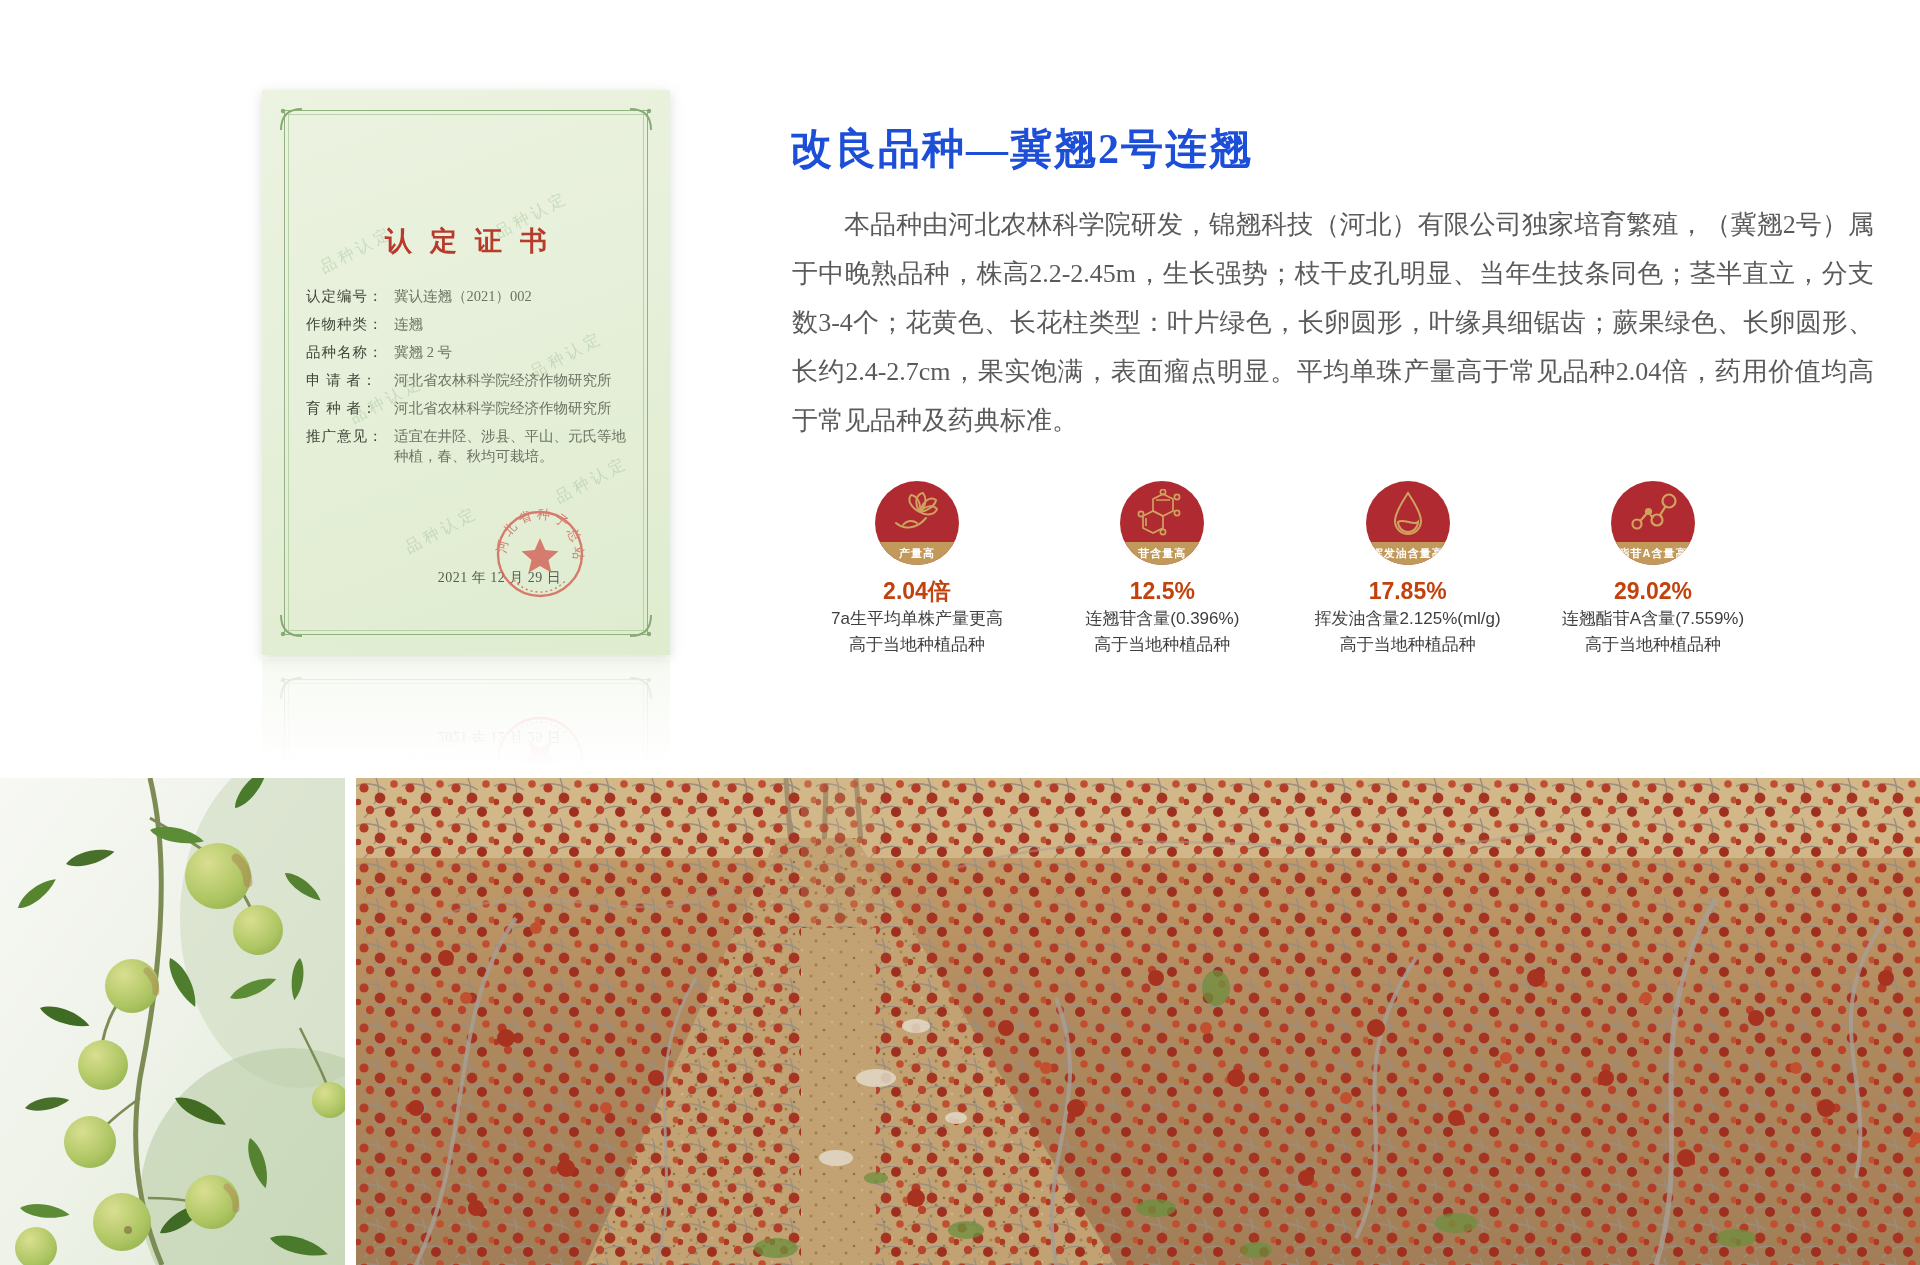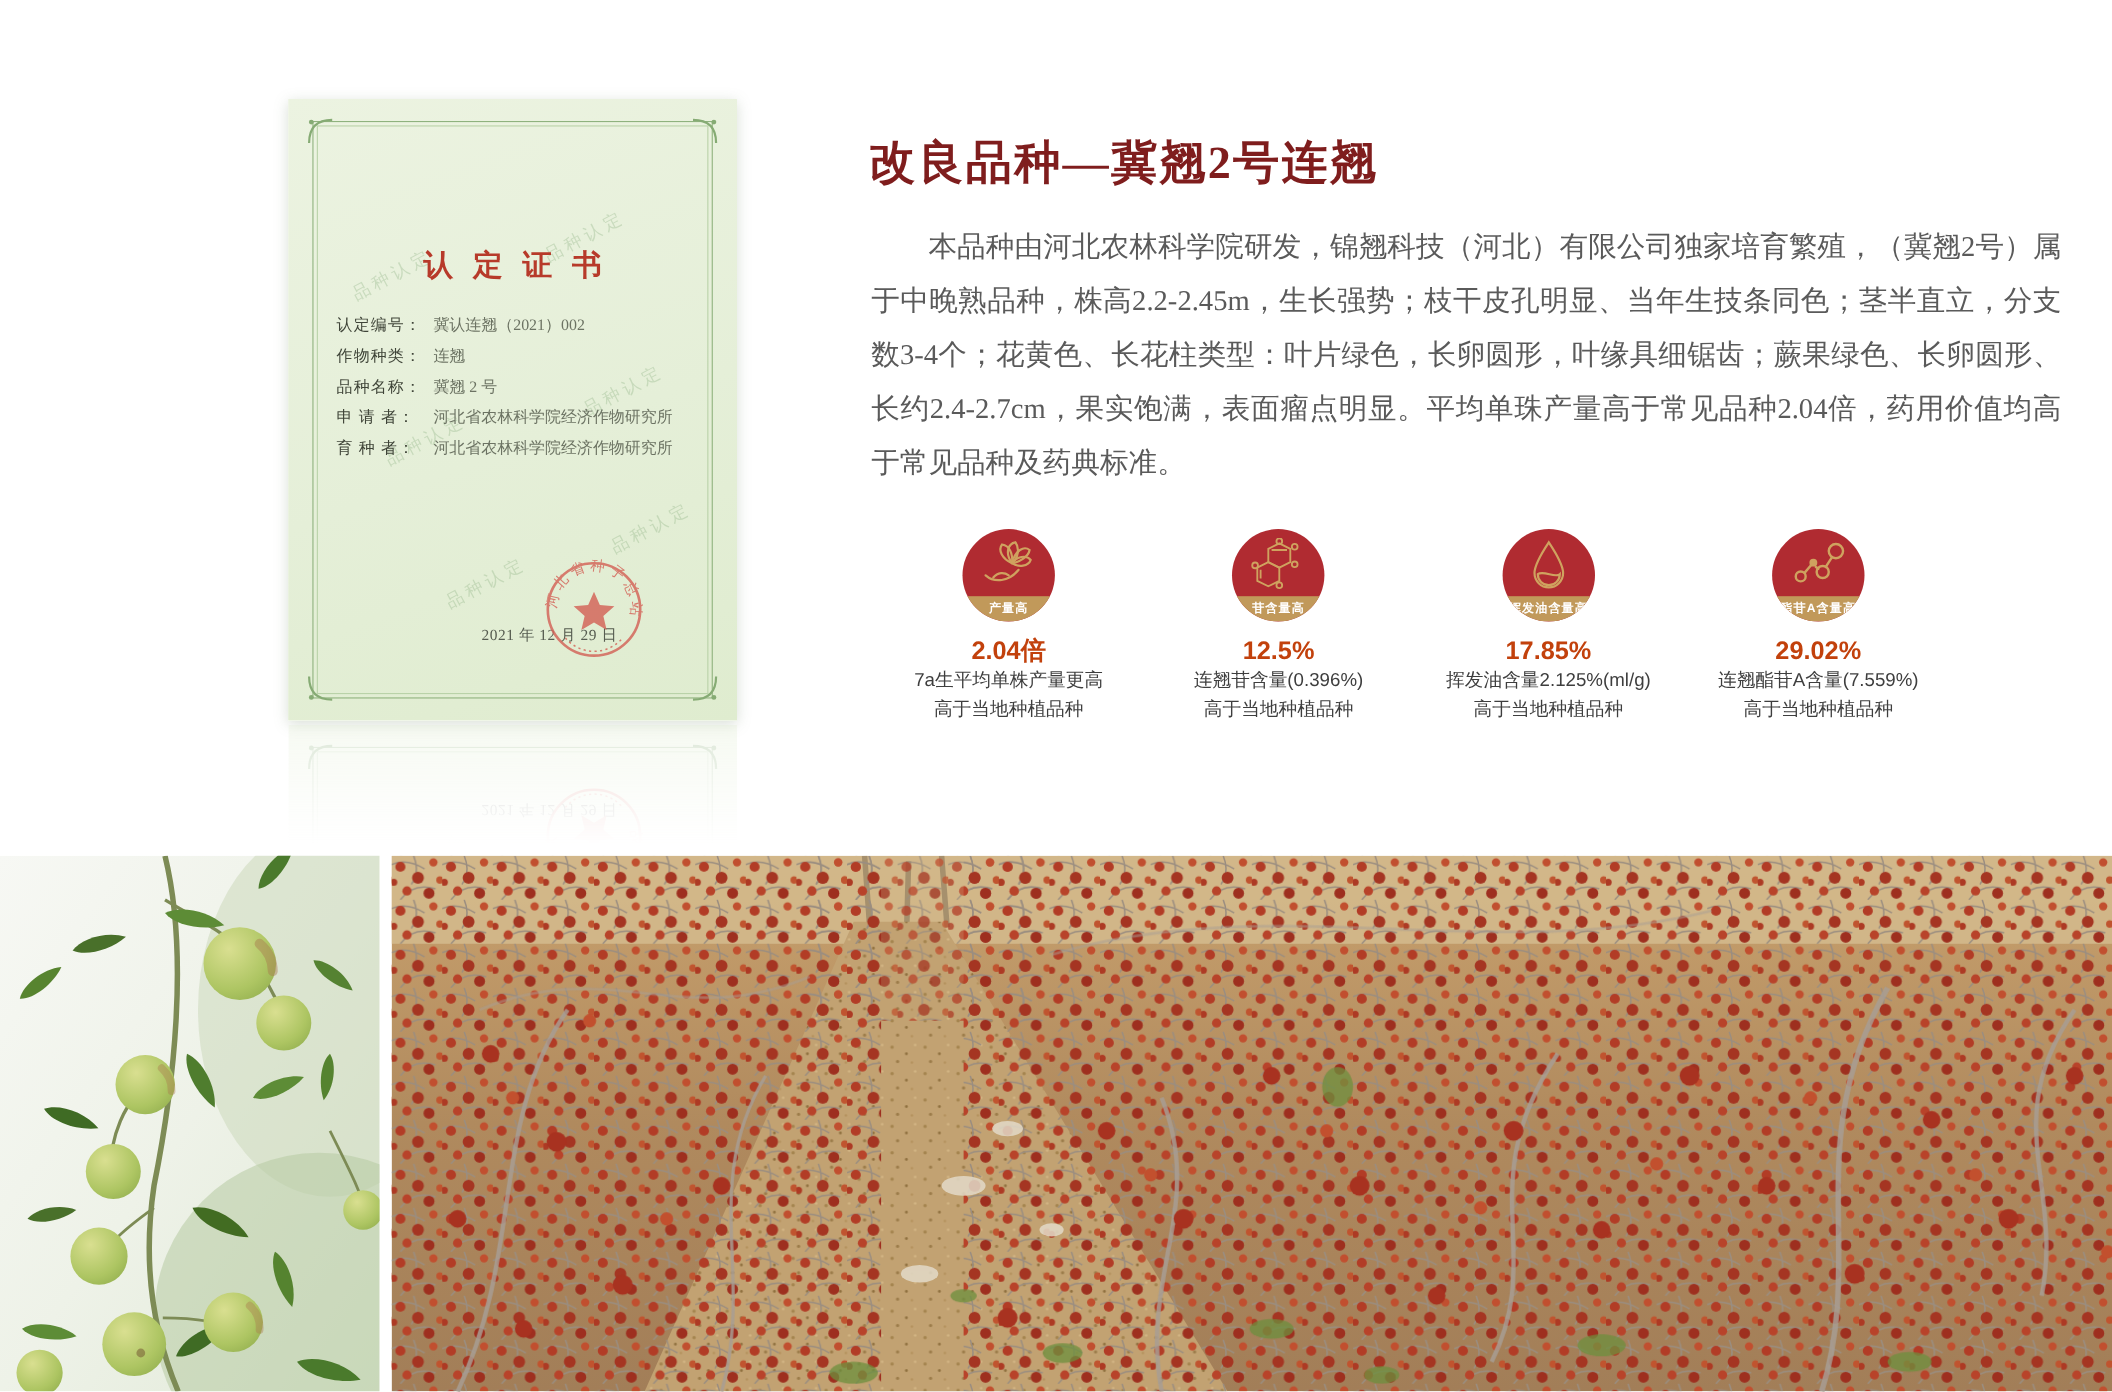--- a/index.html
+++ b/index.html
@@ -37,21 +37,21 @@
   
   .certificate-reflection{
     position:absolute;left:262px;top:659px;width:408px;height:118px;overflow:hidden;
     opacity:.33;filter:blur(.6px);pointer-events:none;
     -webkit-mask-image:linear-gradient(to bottom,rgba(0,0,0,.85),rgba(0,0,0,0) 92%);
     mask-image:linear-gradient(to bottom,rgba(0,0,0,.85),rgba(0,0,0,0) 92%);
   }
   .certificate-reflection .certificate{left:0;top:0;transform:scaleY(-1);box-shadow:none;}
   
   .main-title{position:absolute;left:790px;top:96px;
-      font:900 42px/1.2 "Liberation Serif",serif;color:#7f1d1d;letter-spacing:2px;}
+      font:900 42px/1.2 "Liberation Serif",serif;color:#1d4ed8;letter-spacing:2px;}
   .main-para{position:absolute;left:792px;top:174px;width:1082px;
       font:26px/49px "Liberation Serif",serif;color:#5a5a5a;text-indent:2em;text-align:justify;}
   
   .stats{position:absolute;left:800px;top:481px;width:970px;display:flex;justify-content:space-between;}
   .stat{width:234px;text-align:center;}
   .badge{position:relative;width:84px;height:84px;margin:0 auto;border-radius:50%;
       background:#b02b31;overflow:hidden;}
   .badge .icon{position:absolute;left:50%;top:8px;transform:translateX(-50%);}
   .badge .band{position:absolute;left:0;right:0;bottom:0;height:23px;background:#c1995a;
       color:#ffffff;font:700 11px/23px "Liberation Sans",sans-serif;letter-spacing:1px;}
@@ -106,20 +106,24 @@
         <span class="lab">品种名称：</span>
         <span class="val">冀翘 2 号</span>
       </div>
     <div class="cert-field">
         <span class="lab">申 请 者：</span>
         <span class="val">河北省农林科学院经济作物研究所</span>
       </div>
     <div class="cert-field">
         <span class="lab">育 种 者：</span>
         <span class="val">河北省农林科学院经济作物研究所</span>
+      </div>
+    <div class="cert-field">
+        <span class="lab">推广意见：</span>
+        <span class="val">适宜在井陉、涉县、平山、元氏等地种植，春、秋均可栽培。</span>
       </div>
   </div>
 
   <div class="cert-date">2021 年 12 月 29 日</div>
 
   <svg class="seal" viewBox="0 0 92 92">
     <defs>
         <path id="sealArc" d="M14 56 A34 34 0 1 1 78 56"></path>
       </defs>
     <circle cx="46" cy="46" r="42" fill="none" stroke="#d4685c" stroke-width="2.4"></circle>

